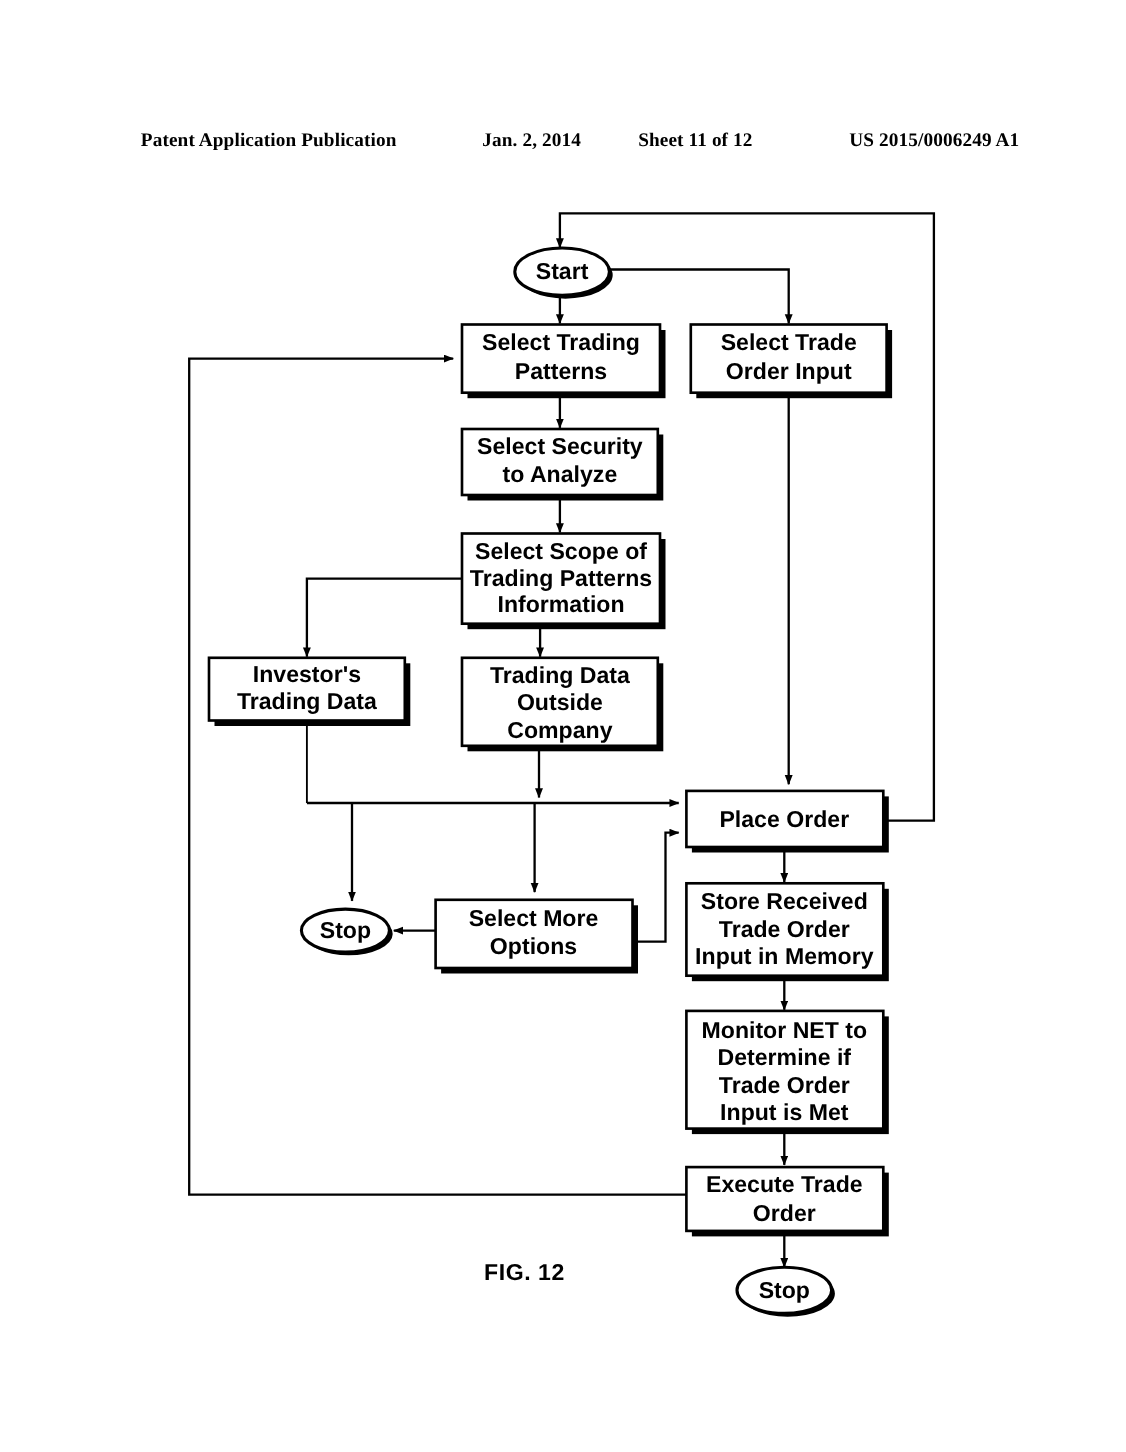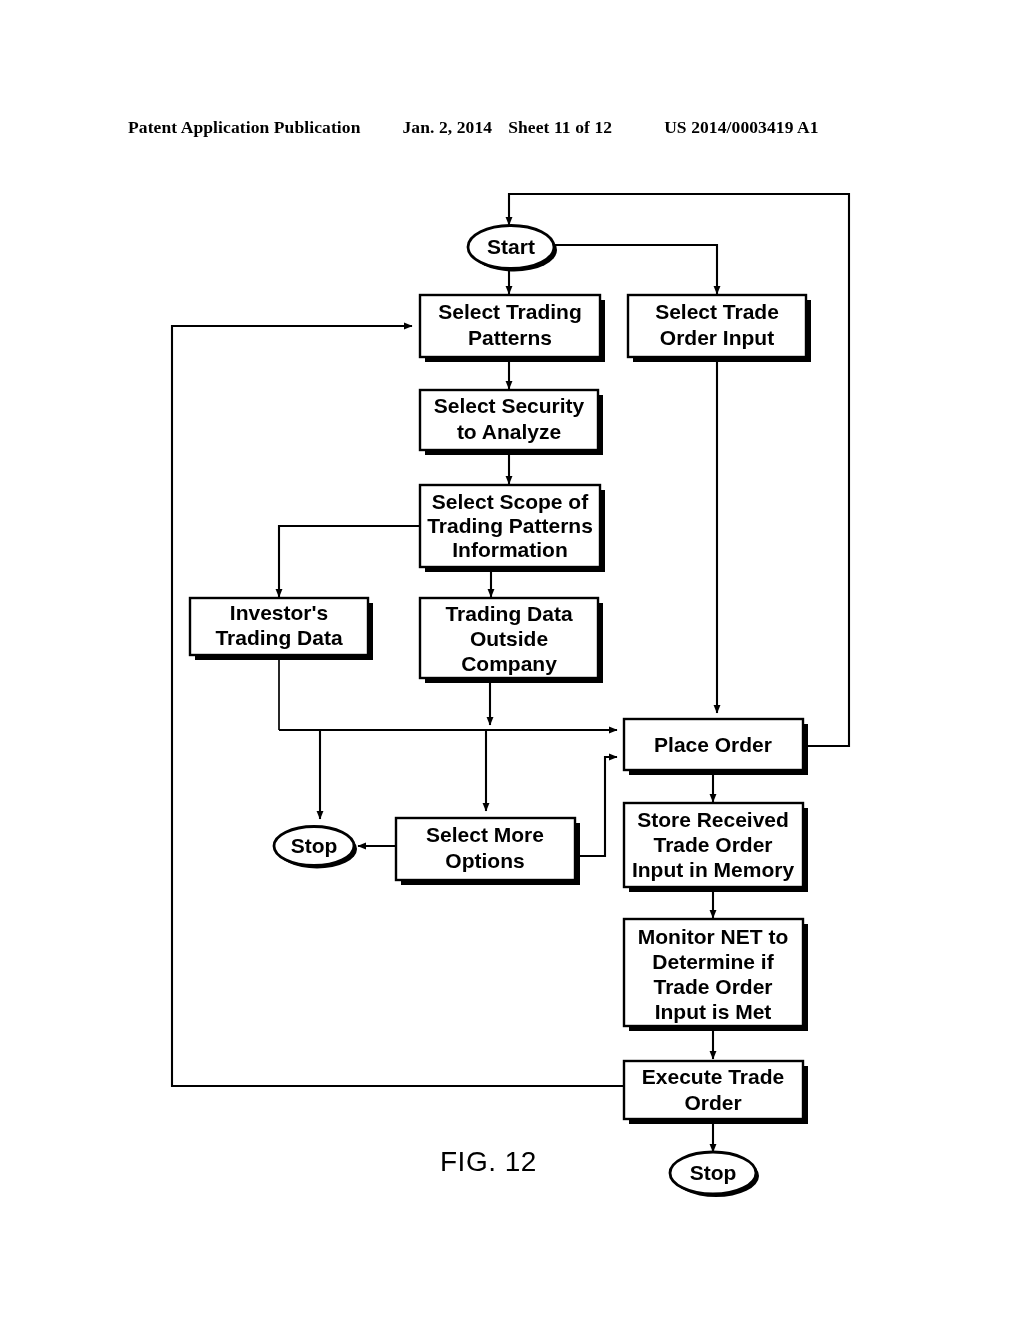--- a/index.html
+++ b/index.html
@@ -27,20 +27,21 @@
     width: 768px;
     height: 26px;
     display: flex;
     align-items: baseline;
     font-family: "Liberation Serif", serif;
     font-weight: bold;
     font-size: 17.5px;
     color: #000;
     letter-spacing: 0.1px;
     white-space: nowrap;
+    gap: 36px;
   }
   .pub-header .h-pub   { margin-right: 42px; }
   .pub-header .h-date  { margin-right: 16px; margin-top: 33px; }
   .pub-header .h-sheet { margin-right: 52px; }
   .pub-header .h-num   { }
 
   
   .flow-wrap {
     position: absolute;
     top: 13px;
@@ -89,36 +90,36 @@
   .conn-thin {
     stroke: #000000;
     stroke-width: 1.7;
     fill: none;
   }
   .fig-label {
     position: absolute;
     left: 440px;
     top: 1146px;
     font-family: "Liberation Sans", sans-serif;
-    font-weight: normal;
-    font-size: 28px;
+    font-weight: bold;
+    font-size: 21px;
     color: #000;
     letter-spacing: 0.5px;
   }
 </style>
 </head>
 <body>
 
 <div class="page">
 
   <div class="pub-header">
     <span class="h-pub">Patent Application Publication</span>
     <span class="h-date">Jan. 2, 2014</span>
     <span class="h-sheet">Sheet 11 of 12</span>
-    <span class="h-num">US 2014/0003419 A1</span>
+    <span class="h-num">US 2015/0006249 A1</span>
   </div>
 
   <div class="flow-wrap">
     <svg class="flow" width="1024" height="1320" viewBox="0 0 1024 1320" xmlns="http://www.w3.org/2000/svg">
       <defs>
         <marker id="ah" markerWidth="10" markerHeight="10" refX="8.4" refY="3.6" orient="auto" markerUnits="userSpaceOnUse">
           <path d="M0,0 L9,3.6 L0,7.2 z" fill="#000000"></path>
         </marker>
       </defs>
 

